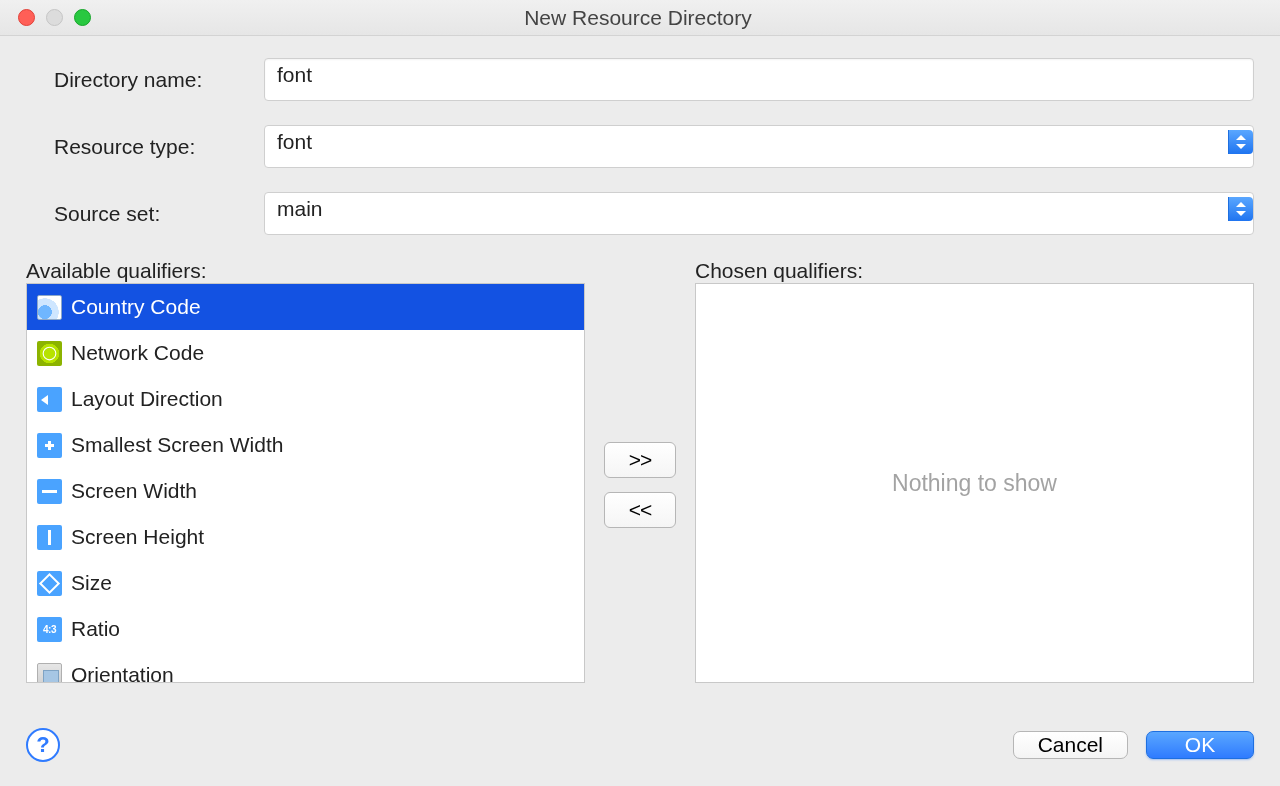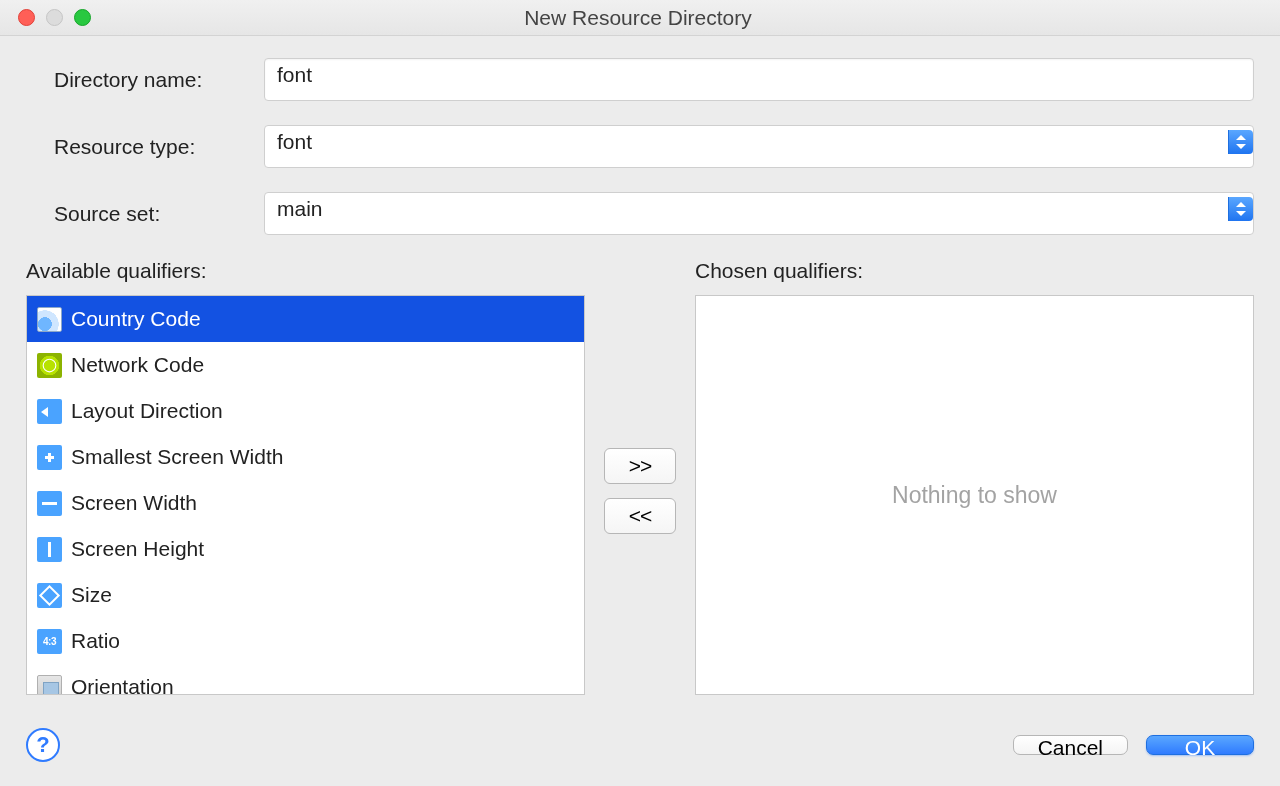--- a/index.html
+++ b/index.html
@@ -76,21 +76,21 @@
   .chev.down{border-top:5px solid #fff;}
 
   
   .qualifiers{
     display:grid;
     grid-template-columns:1fr 110px 1fr;
     gap:0;
     padding:0 26px;
   }
   .qual-col{display:flex;flex-direction:column;}
-  .qual-label{margin-bottom:12px;}
+  .qual-label{margin-bottom:0;}
   .listbox{
     border:1px solid var(--border);
     background:#fff;
     height:400px;
     overflow:auto;
   }
   .item{
     display:flex;align-items:center;
     height:46px;padding:0 10px;
     gap:9px;
@@ -145,21 +145,21 @@
   }
   .help{
     width:34px;height:34px;border-radius:50%;
     border:2.5px solid #2f7bff;color:#2f7bff;
     display:flex;align-items:center;justify-content:center;
     font-weight:700;font-size:22px;
     background:#fff;
   }
   .spacer{flex:1;}
   .btn{
-    height:20px;min-width:108px;padding:0 24px;
+    height:28px;min-width:108px;padding:0 24px;
     border-radius:7px;font:inherit;
     border:1px solid var(--border-dark);
     background:linear-gradient(#ffffff,#f4f4f4);
     margin-left:18px;
   }
   .btn.primary{
     background:linear-gradient(#5aa7ff,#2f7bff);
     border-color:var(--primary-border);
     color:#fff;
     box-shadow:0 1px 2px rgba(47,123,255,.4);

